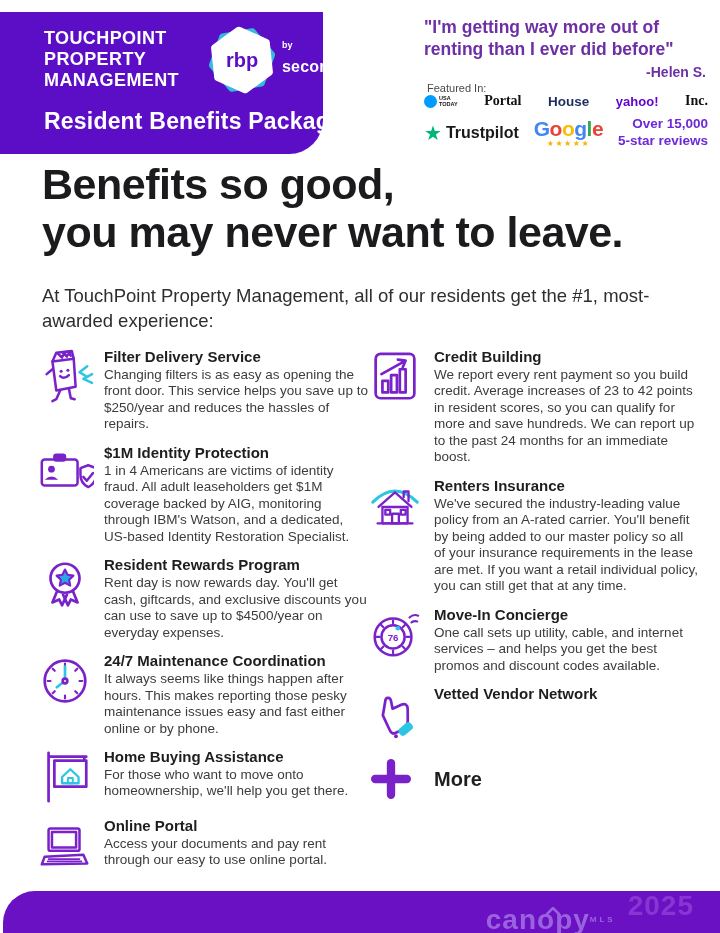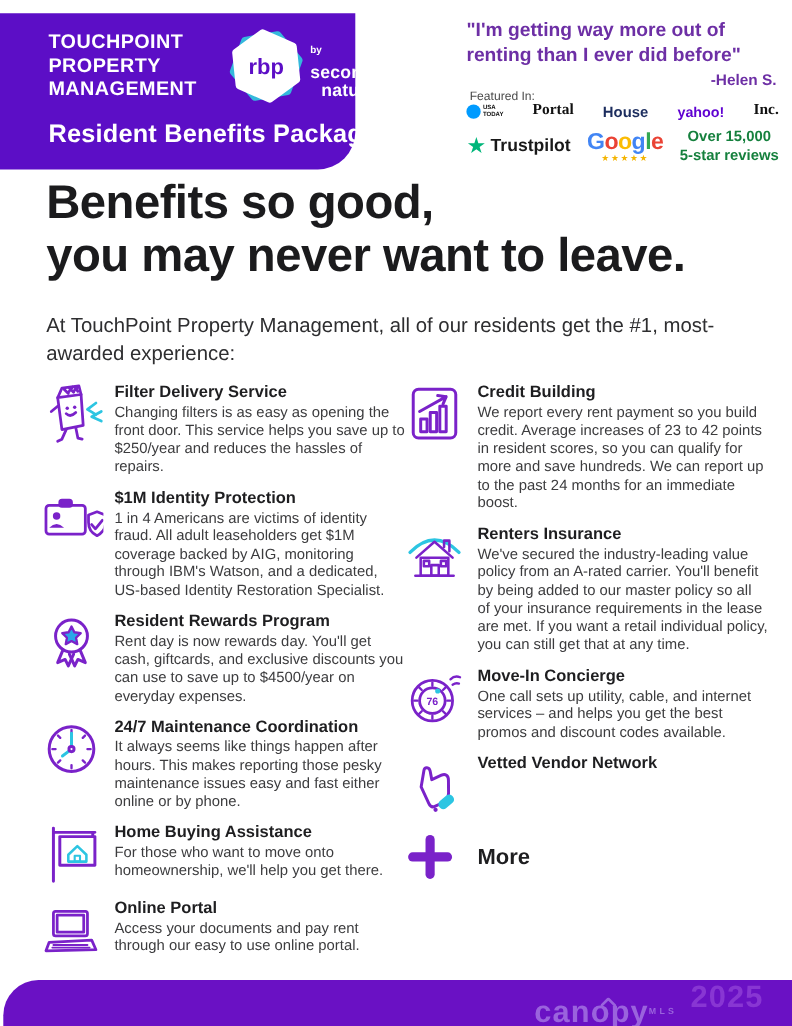--- a/index.html
+++ b/index.html
@@ -9,21 +9,21 @@
   
   .header{position:absolute;top:12px;left:0;width:323px;height:142px;background:#5c0ec6;
           border-bottom-right-radius:34px;}
   .company{position:absolute;left:44px;top:16px;color:#fff;font-weight:800;font-size:18px;
            line-height:1.18;letter-spacing:.4px;}
   .pkg-title{position:absolute;left:44px;top:96px;color:#fff;font-weight:800;font-size:23px;
              letter-spacing:.2px;white-space:nowrap;}
   .rbp-logo{position:absolute;left:206px;top:12px;}
   .byline{position:absolute;left:282px;top:28px;color:#fff;}
   .byline .by{font-size:9px;font-weight:700;vertical-align:top;margin-right:2px;}
-  .brandcol{display:inline-flex;flex-direction:column;line-height:1;}
+  .brandcol{display:inline-flex;flex-direction:row;line-height:1;}
   .brandcol span{font-size:16px;font-weight:800;letter-spacing:.2px;}
   .brandcol span:last-child{margin-left:10px;}
 
   
   .quote{position:absolute;left:424px;top:16px;width:282px;color:#6d2fa5;font-weight:700;
          font-size:17.5px;line-height:1.28;}
   .quote-attr{text-align:right;font-size:14px;margin-top:3px;font-weight:700;color:#6d2fa5;}
   .featured-label{position:absolute;left:427px;top:82px;font-size:11px;color:#4a4a4a;}
   .logo-row{position:absolute;left:424px;top:93px;width:284px;display:flex;align-items:center;
             justify-content:space-between;}
@@ -35,21 +35,21 @@
   .yahoo{font-weight:800;font-size:13px;color:#5f01d1;}
   .review-row{position:absolute;left:424px;top:116px;width:284px;display:flex;align-items:center;
               justify-content:space-between;}
   .trustpilot{display:flex;align-items:center;gap:4px;}
   .tp-star{color:#00b67a;font-size:20px;line-height:1;}
   .tp-label{font-size:16px;font-weight:700;color:#191919;}
   .google{display:flex;flex-direction:column;align-items:center;line-height:1;}
   .g-word{font-size:21px;font-weight:700;letter-spacing:-.5px;}
   .g-blue{color:#4285F4}.g-red{color:#EA4335}.g-yellow{color:#FBBC05}.g-green{color:#34A853}
   .g-stars{font-size:8px;color:#f4b400;letter-spacing:1.5px;margin-top:1px;}
-  .rev-sum{font-size:13.5px;font-weight:800;color:#15803d;text-align:center;line-height:1.25;}
+  .rev-sum{font-size:13.5px;font-weight:800;color:#6d28d9;text-align:right;line-height:1.25;}
 
   
   .headline{position:absolute;left:42px;top:160px;font-size:43px;font-weight:800;color:#1b1b1d;
             line-height:1.12;letter-spacing:-.5px;}
   .intro{position:absolute;left:42px;top:284px;width:632px;font-size:18.5px;color:#2e2e30;
          line-height:1.35;}
 
   
   .col{position:absolute;top:348px;width:332px;}
   .col-left{left:36px;}

